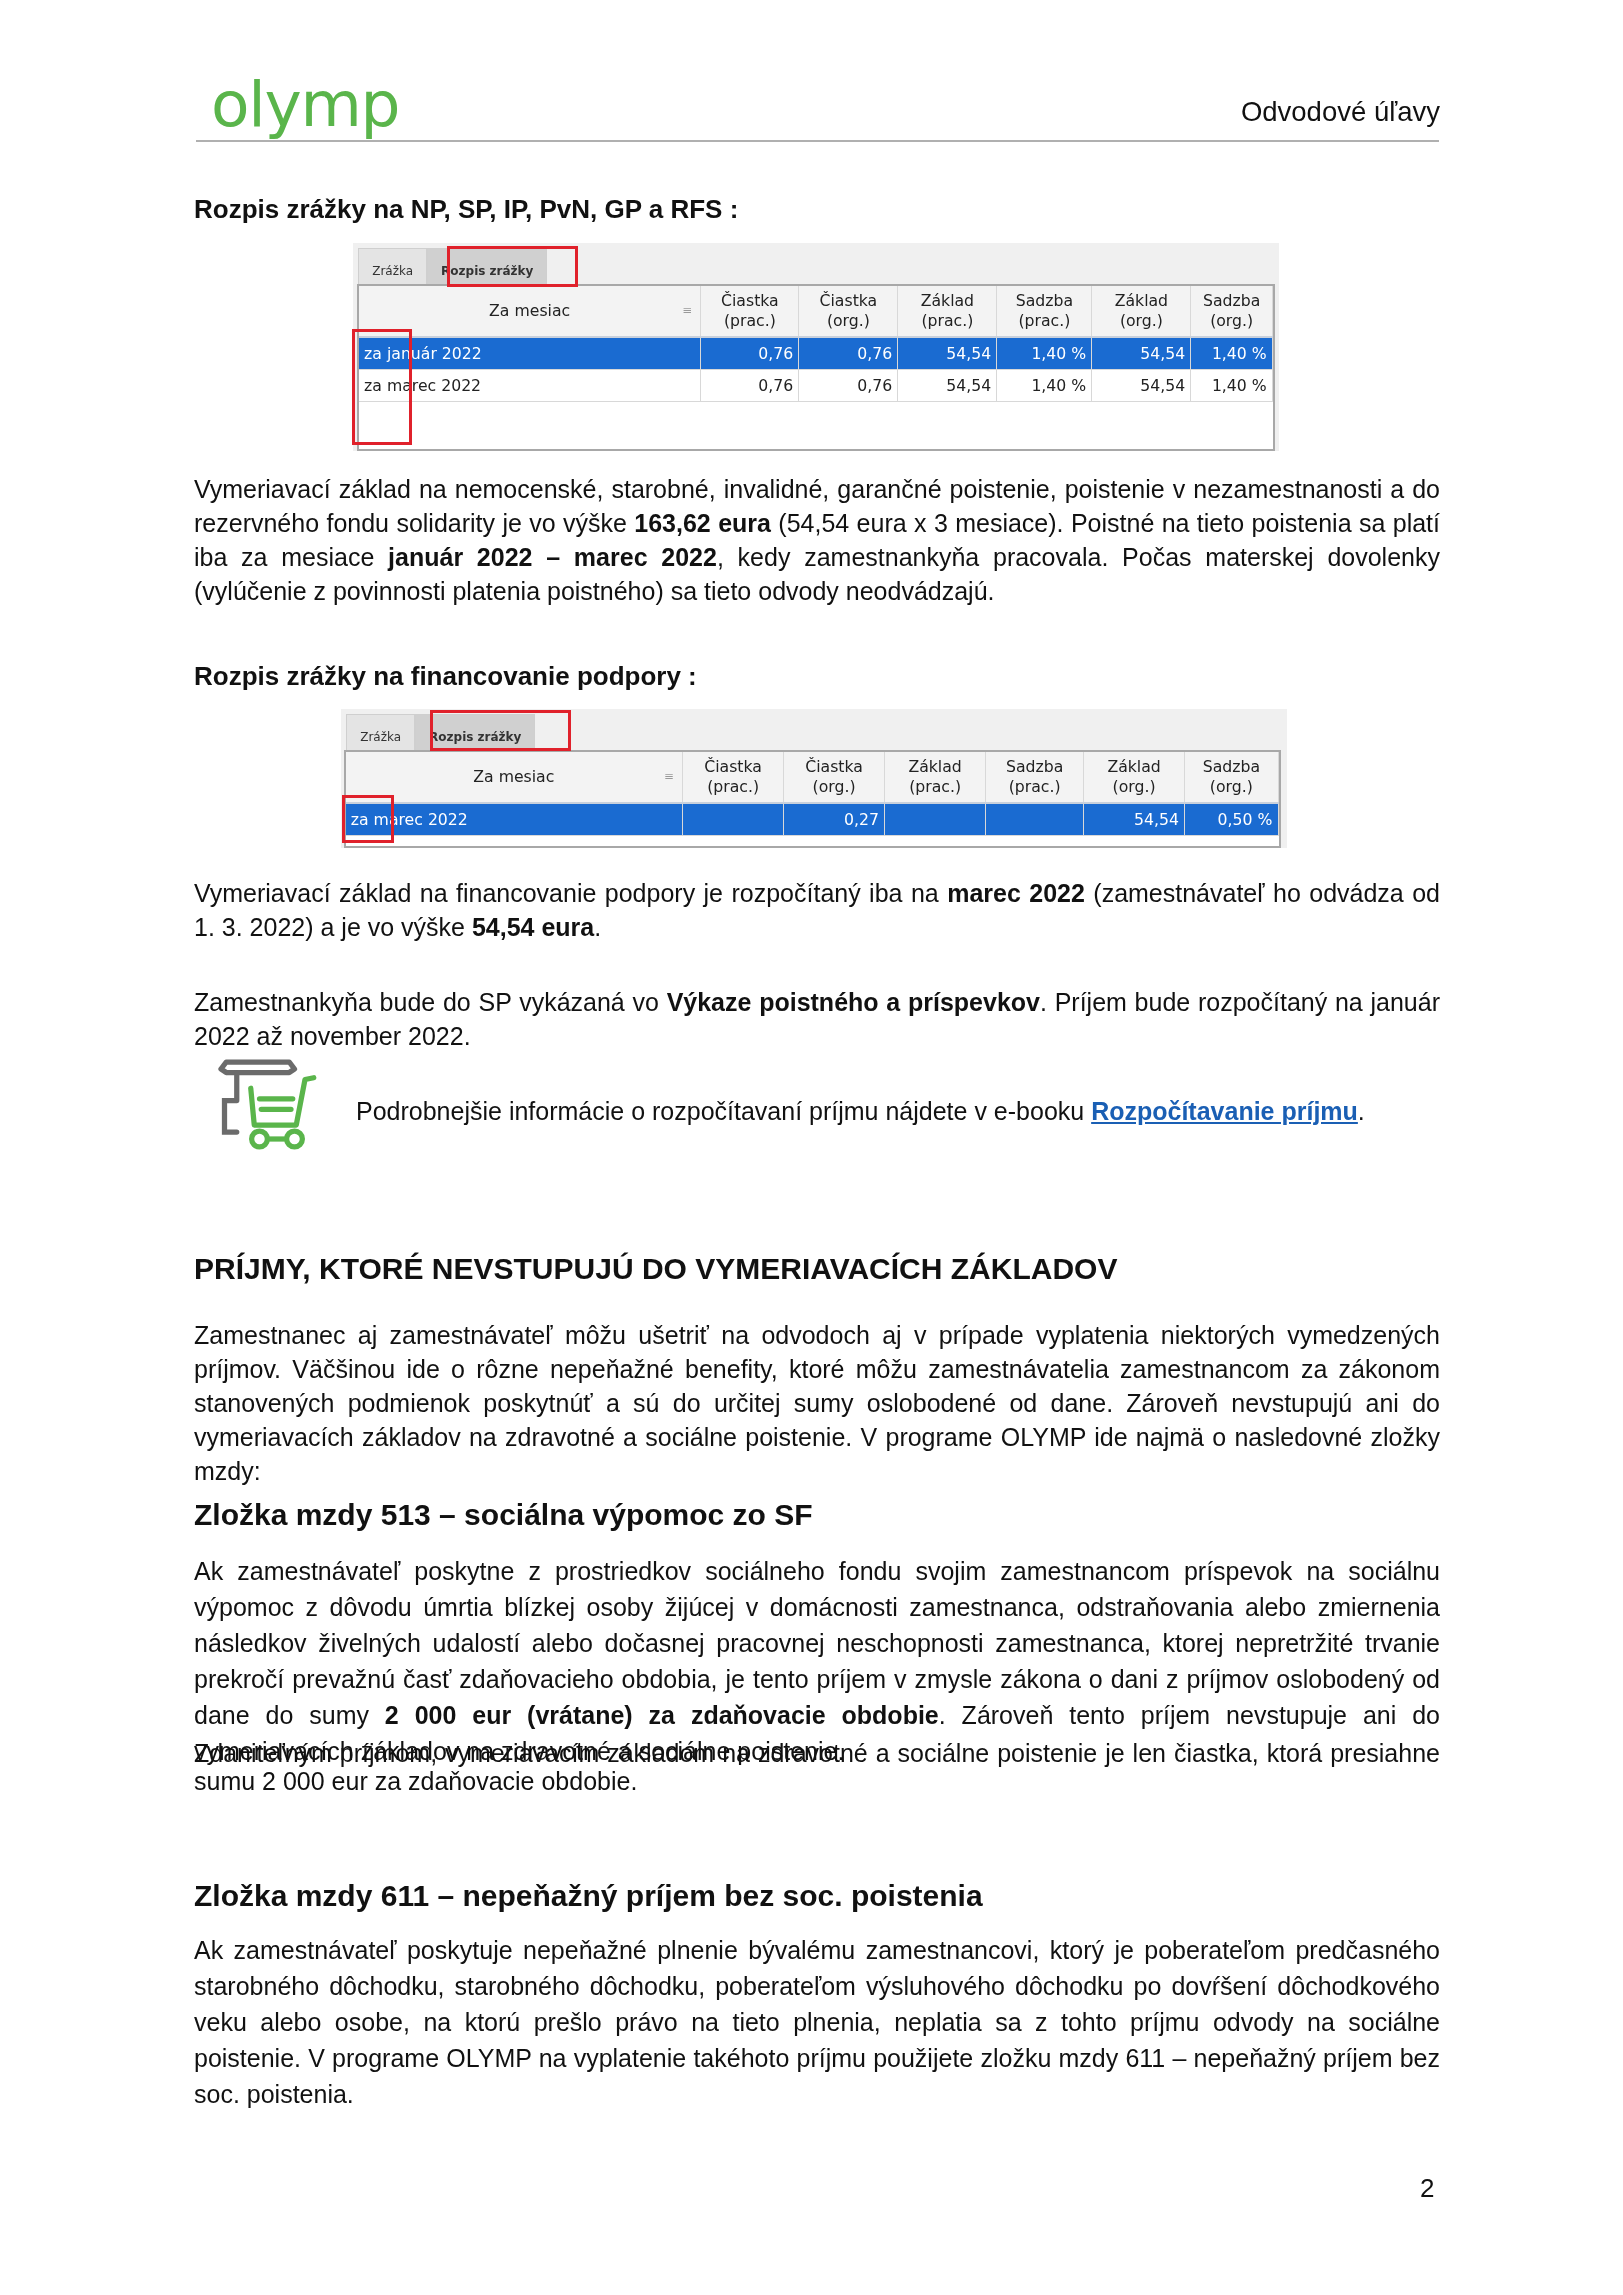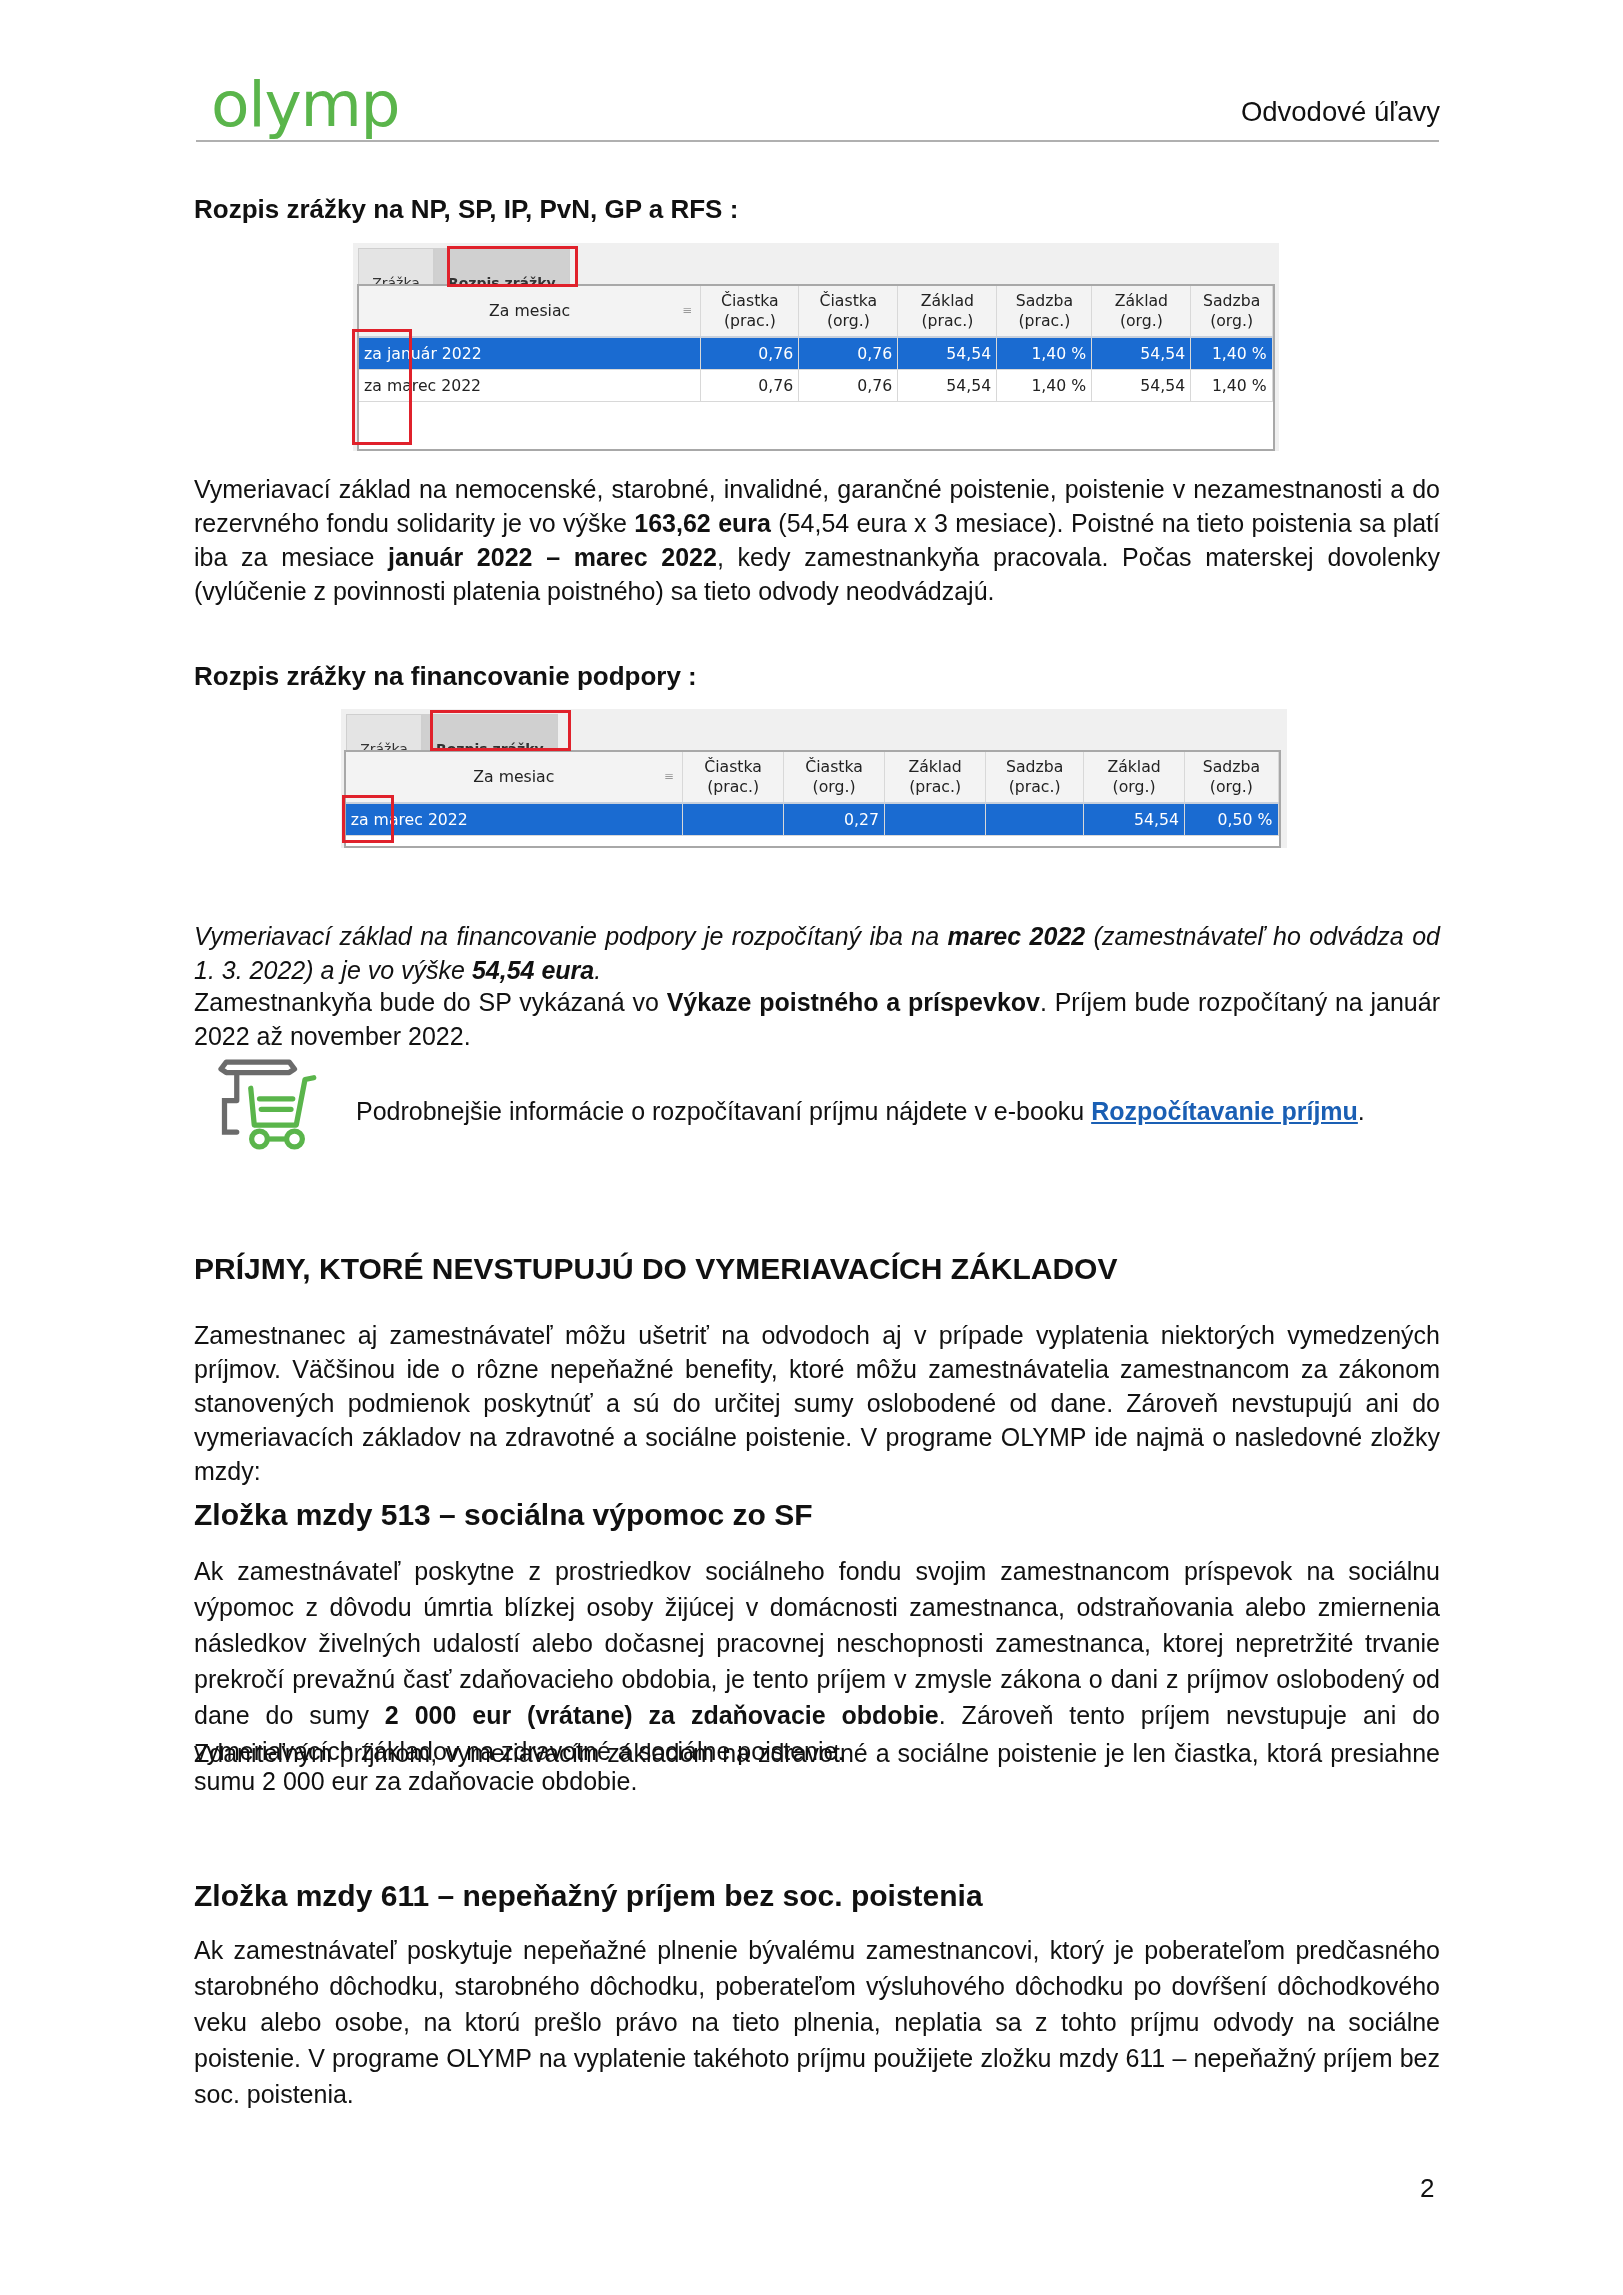--- a/index.html
+++ b/index.html
@@ -13,21 +13,21 @@
   .h-bold { font-weight: bold; font-size: 26px; }
   .body-text { left: 194px; width: 1246px; font-size: 25px; line-height: 34px; text-align: justify; }
   .body-text b { font-weight: bold; }
   .h1 { font-weight: bold; font-size: 30px; left: 194px; }
   .h2 { font-weight: bold; font-size: 30px; left: 194px; }
   .page-num { left: 1420px; top: 2173px; font-size: 26px; }
 
   
   .panel { background: #f0f0f0; font-family: "DejaVu Sans", sans-serif; }
   .tabs { position: absolute; left: 5.2px; top: 5.2px; height: 35px; display: flex; }
-  .tab { height: 35px; padding: 16px 13px; display: flex; align-items: center; font-size: 14px;
+  .tab { height: 35px; padding: 4px 13px; display: flex; align-items: center; font-size: 12px;
          color: #333; background: #e4e4e4; border: 0.7px solid #cfcfcf; border-bottom: none; }
   .tab.active { background: #d0d0d0; font-weight: bold; color: #333; }
   .hl { position: absolute; border: 3.9px solid #e0212b; box-sizing: border-box; }
   .grid { position: absolute; border: 2.6px solid #a8a8a8; background: #fff; box-sizing: border-box; }
   table.g { border-collapse: collapse; width: 100%; font-size: 15.7px; table-layout: fixed; padding-left: 20px; }
   table.g th { background: #f3f3f3; font-weight: normal; color: #222; border-right: 1.3px solid #d8d8d8;
                border-bottom: 2px solid #c8d0dc; line-height: 19.6px; padding: 5.2px 2.6px; vertical-align: middle; }
   table.g th:first-child { position: relative; }
   .sort-icon { position: absolute; right: 7.9px; top: 50%; transform: translateY(-50%); font-size: 11.8px; color: #999; }
   table.g td { height: 31px; border-right: 1.3px solid #d8d8d8; border-bottom: 1.3px solid #d8d8d8;
@@ -143,21 +143,21 @@
           <td>54,54</td>
           <td>0,50 %</td>
         </tr>
       </tbody>
     </table>
   </div>
   <div class="hl" style="left:89px; top:1.3px; width:141px; height:41px;"></div>
   <div class="hl" style="left:1.3px; top:86px; width:52px; height:48px;"></div>
 </div>
 
-<div class="abs body-text" style="top:919px;font-style:italic;">
+<div class="abs body-text" style="top:876px;">
   <span>Vymeriavací základ na financovanie podpory je rozpočítaný iba na </span><b>marec 2022</b><span> (zamestnávateľ ho odvádza od 1. 3. 2022) a je vo výške </span><b>54,54 eura</b><span>.</span>
 </div>
 
 <div class="abs body-text" style="top:958px;margin-top:27px;">
   <span>Zamestnankyňa bude do SP vykázaná vo </span><b>Výkaze poistného a príspevkov</b><span>. Príjem bude rozpočítaný na január 2022 až  november 2022.</span>
 </div>
 
 <div class="abs" style="left:211px; top:1055px; width:118px; height:105px;">
   <svg width="118" height="105" viewBox="0 0 66 60">
     <path d="M8 4 L44 4 L47 8 L44 10 L8 10 L5 8 Z" fill="none" stroke="#6b6b6b" stroke-width="3" stroke-linejoin="round"></path>

